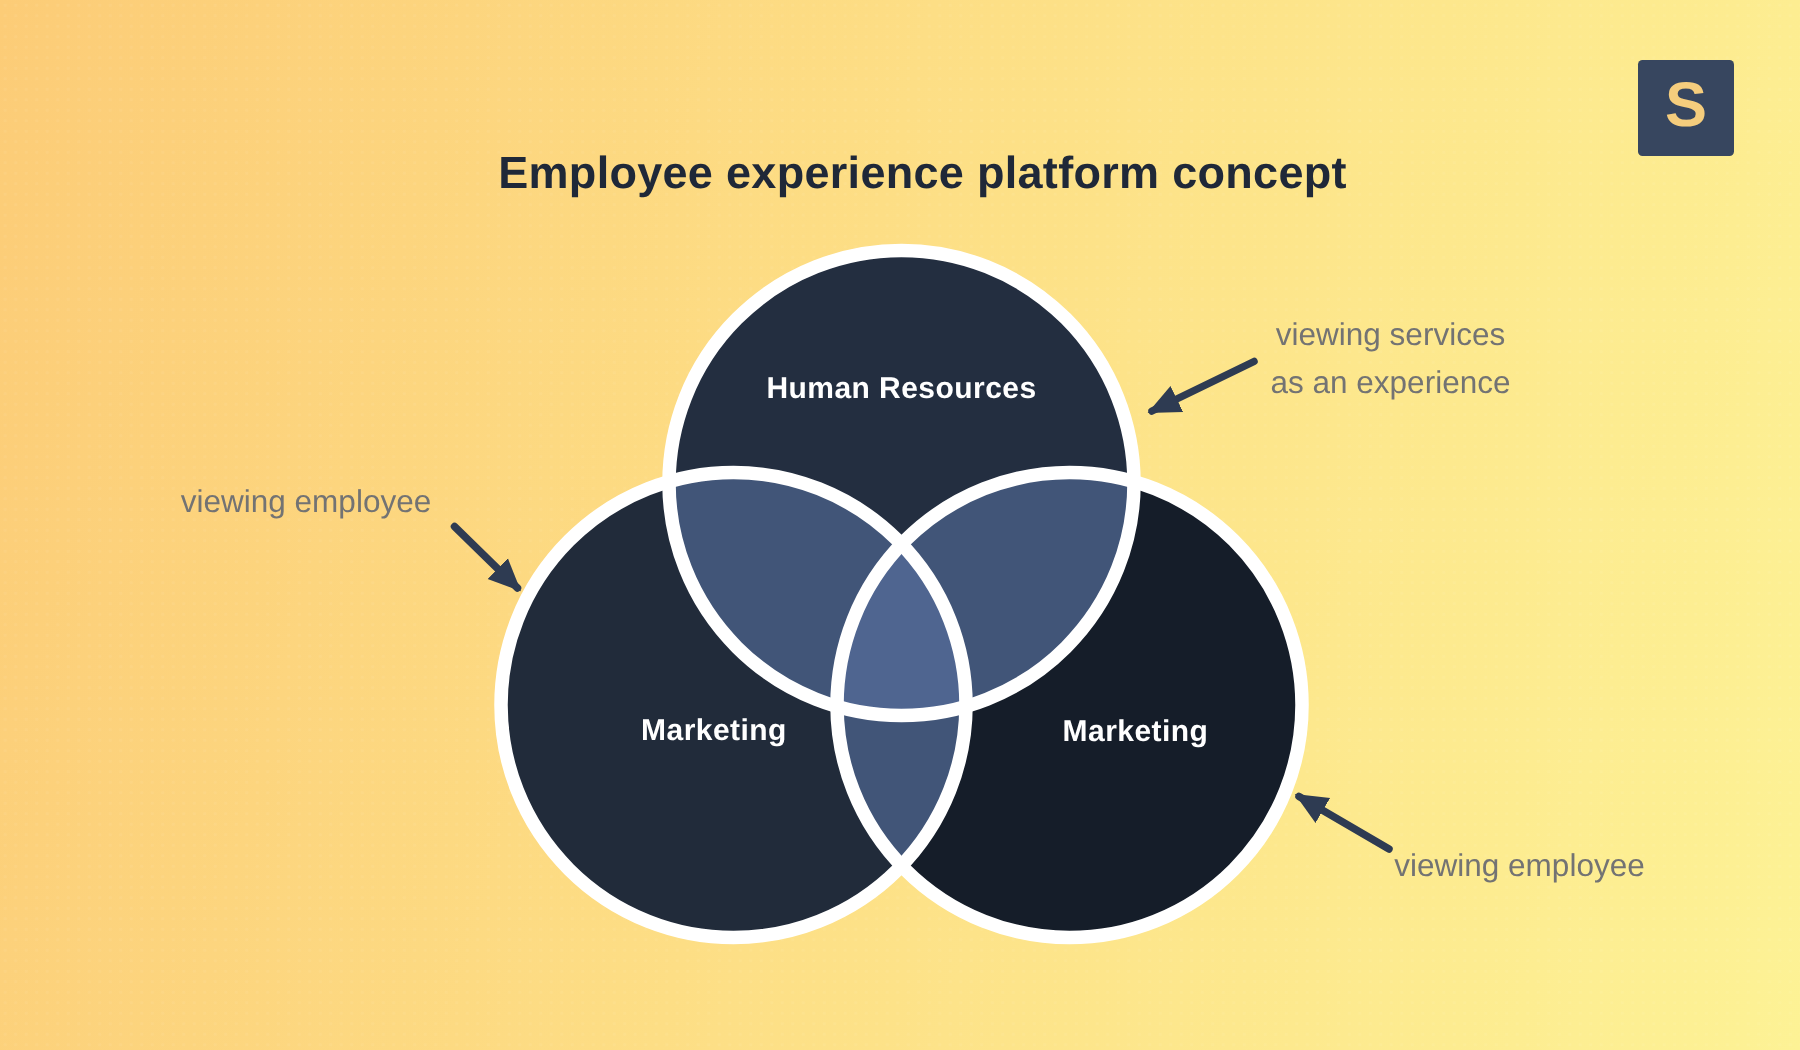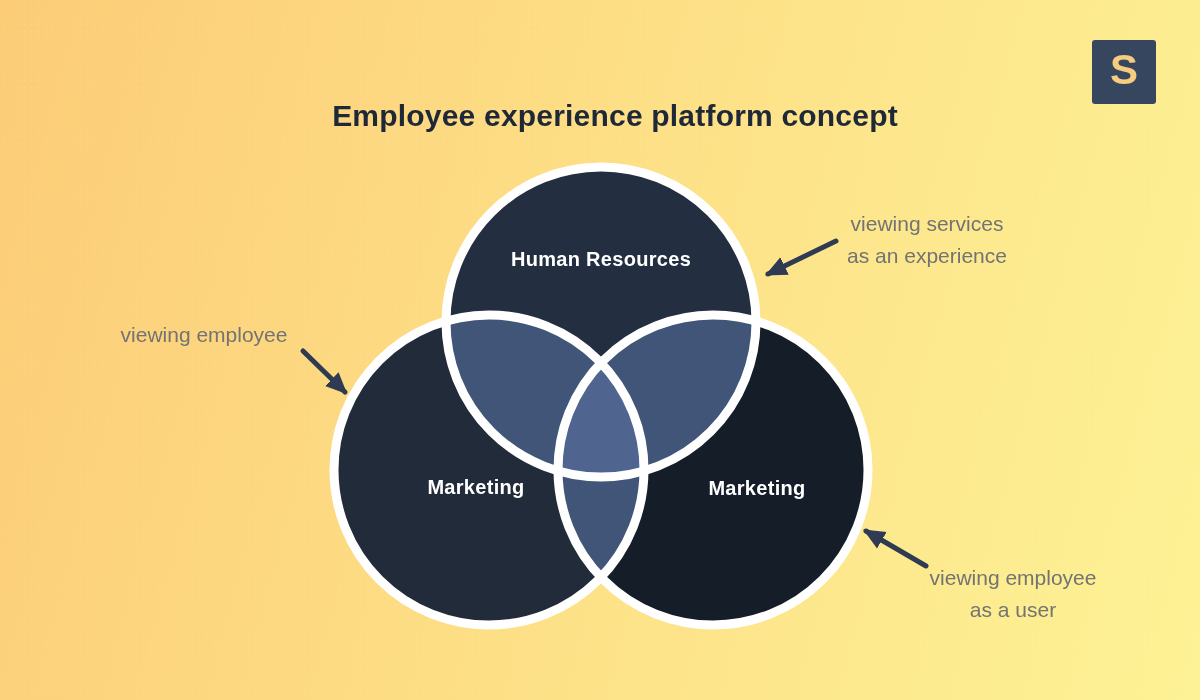--- a/index.html
+++ b/index.html
@@ -93,14 +93,13 @@
 
 <div class="annotation ann-services">
   <div>viewing services</div>
   <div>as an experience</div>
 </div>
 <div class="annotation ann-consumer">
   <div>viewing employee</div>
 </div>
 <div class="annotation ann-user">
   <div>viewing employee</div>
-  <div>as a user</div>
 </div>
 
 </body></html>

